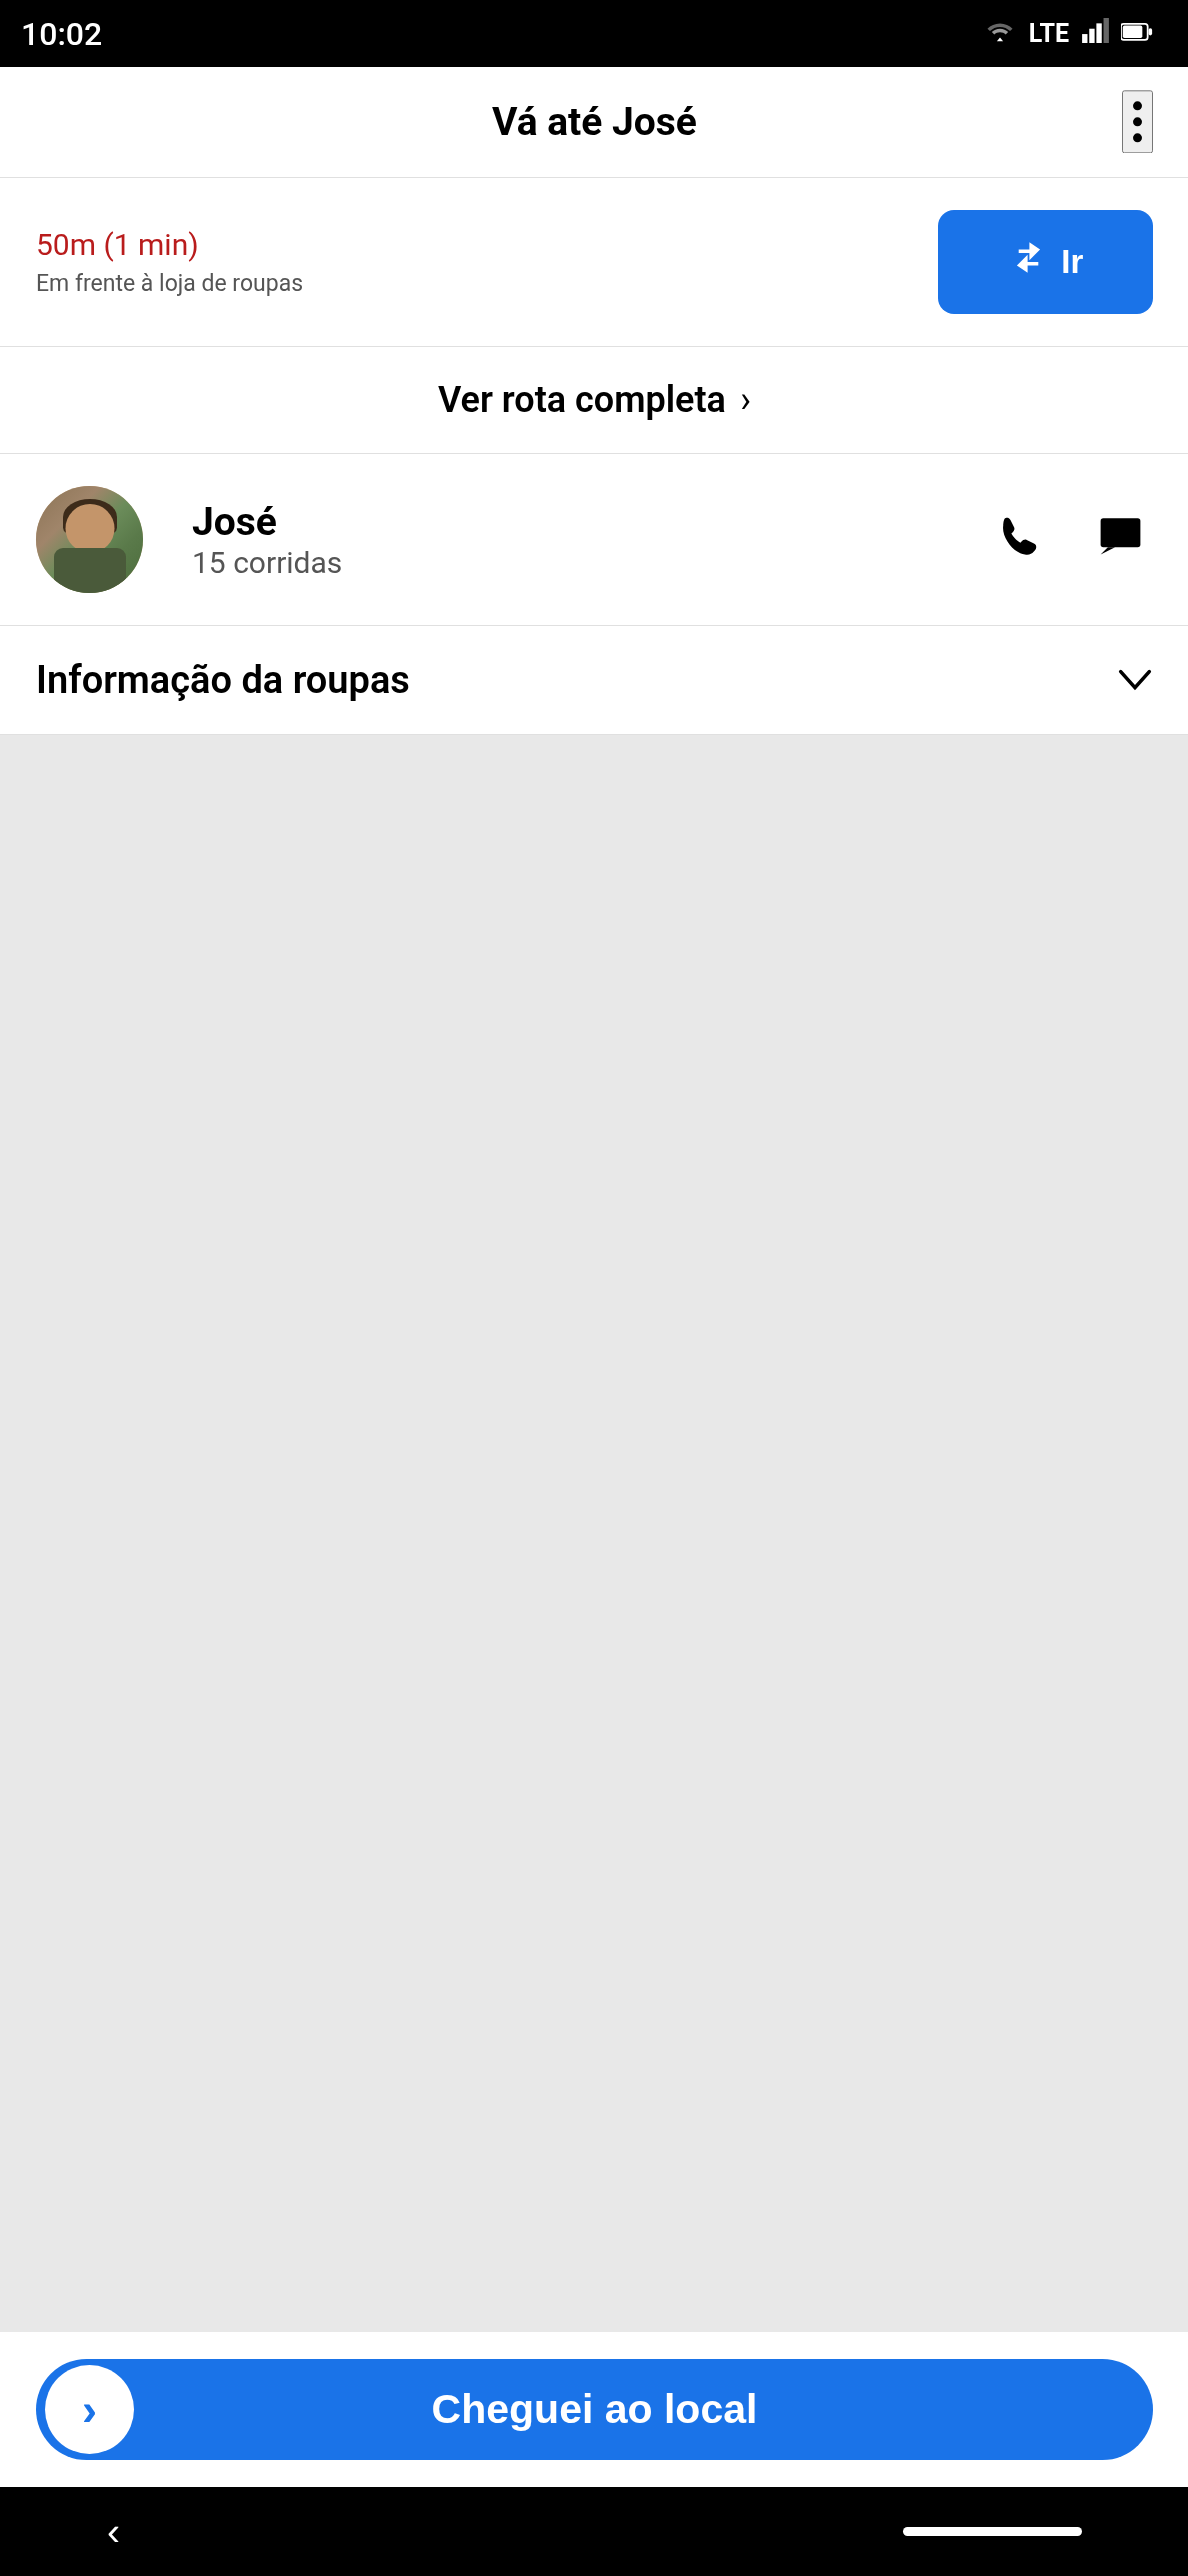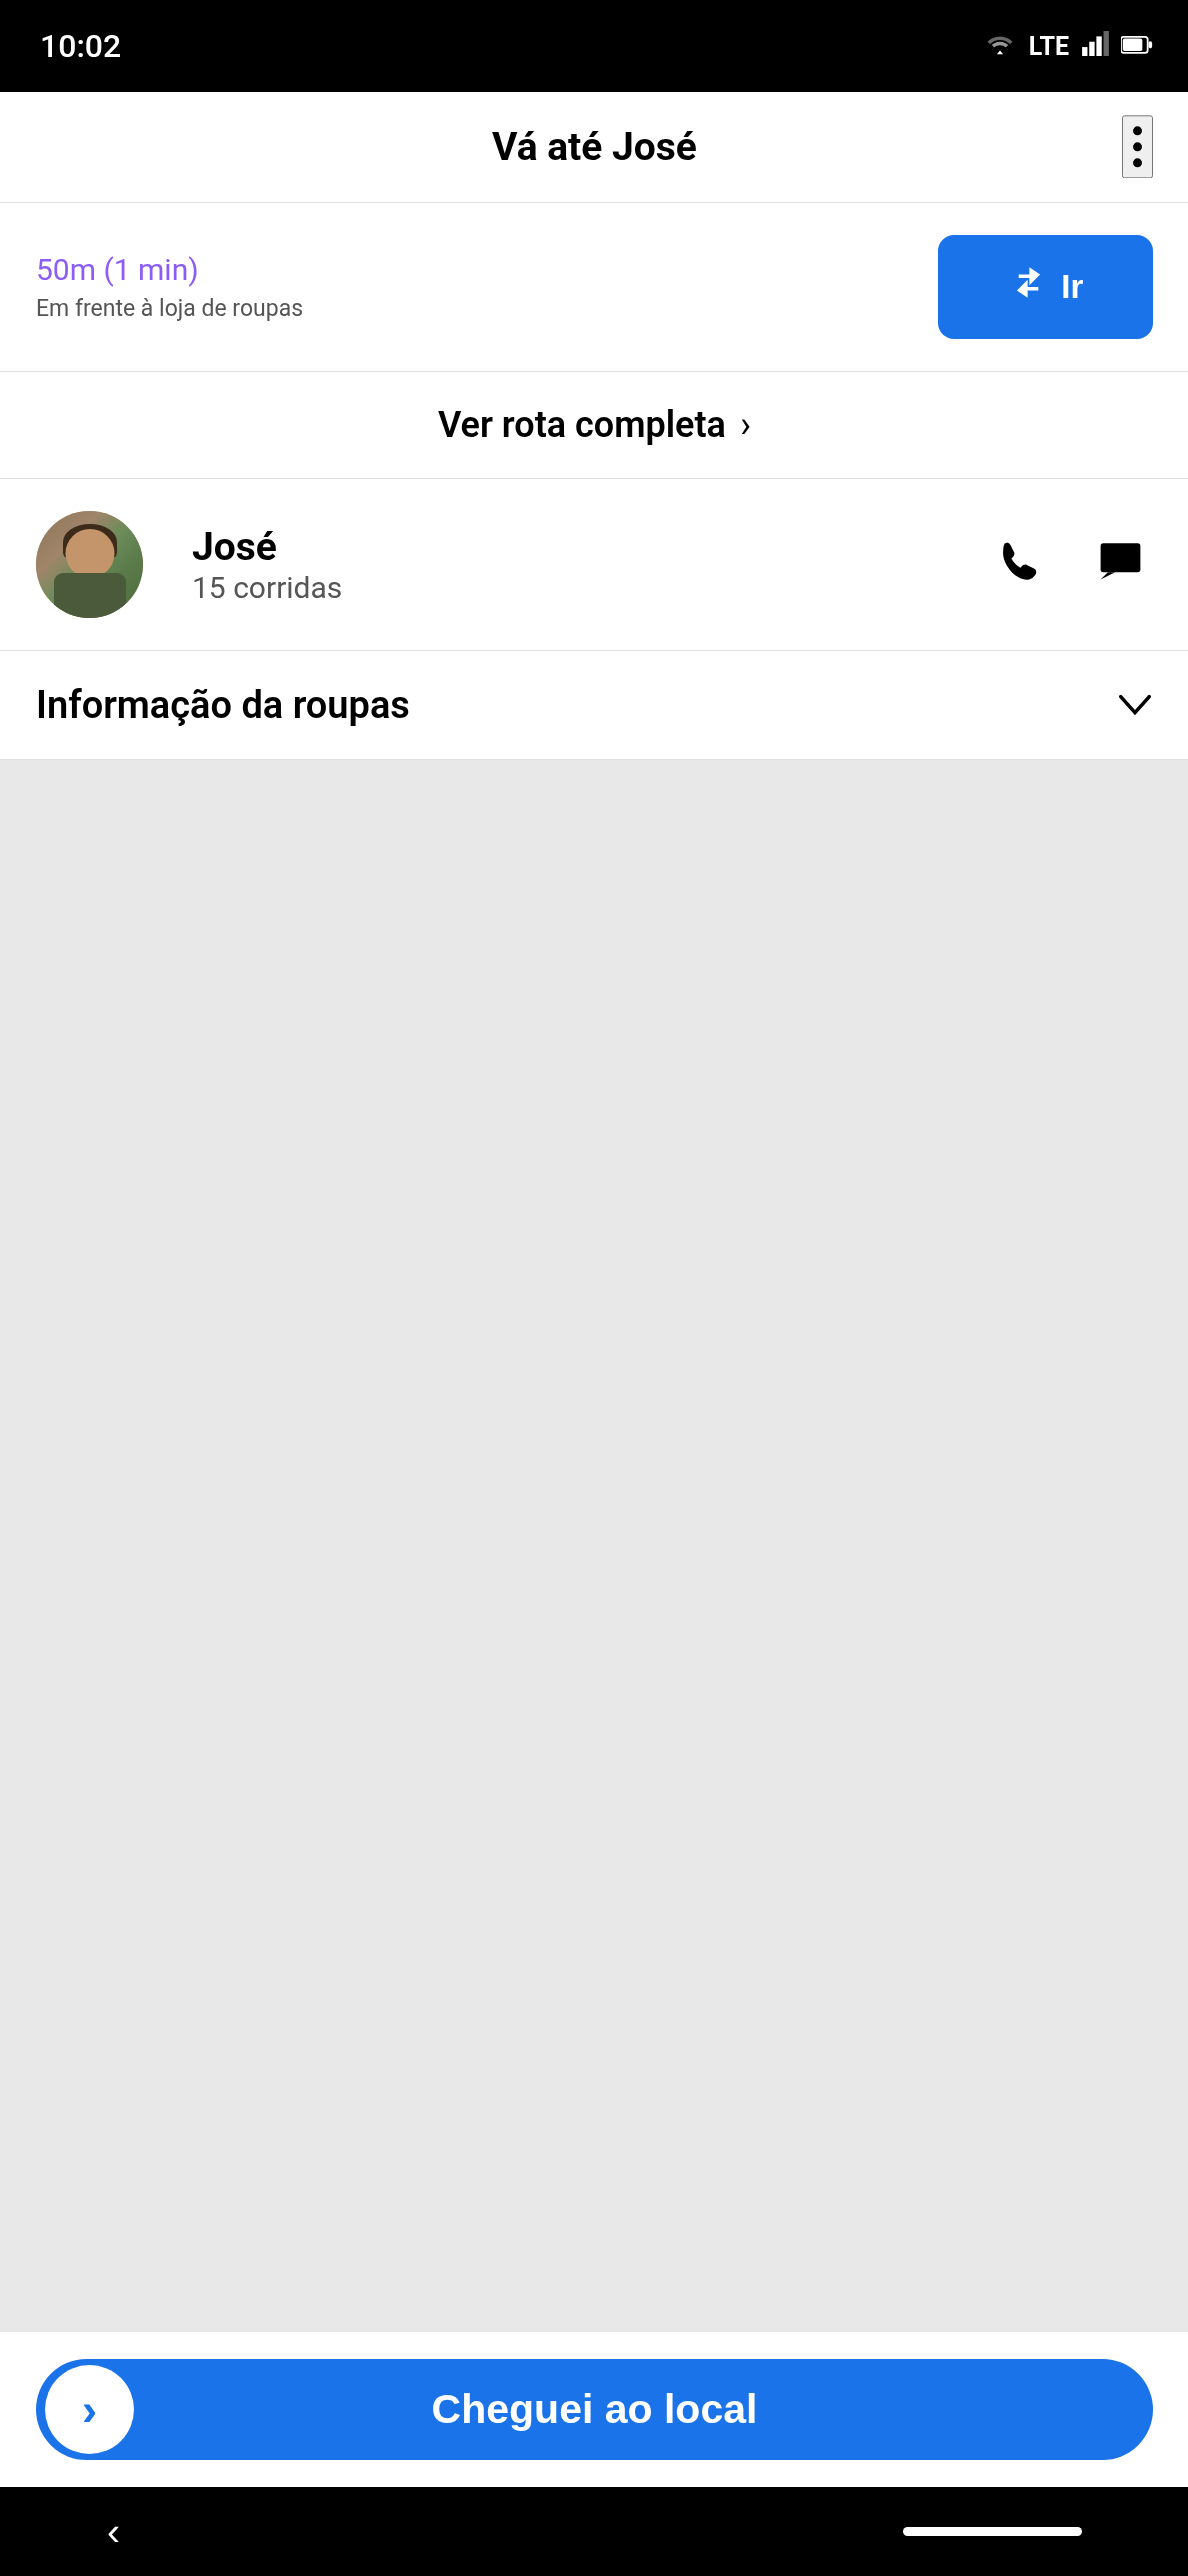--- a/index.html
+++ b/index.html
@@ -14,22 +14,22 @@
       flex-direction: column;
     }
 
     
     .status-bar {
       background: #000;
       color: #fff;
       display: flex;
       justify-content: space-between;
       align-items: center;
-      padding: 16px 36px 16px 40px;
-      height: 92px;
+      padding: 16px 36px 16px 21px;
+      height: 67px;
       flex-shrink: 0;
     }
 
     .status-time {
       font-size: 32px;
       font-weight: 500;
     }
 
     .status-icons {
       display: flex;
@@ -106,21 +106,21 @@
     }
 
     .nav-info {
       display: flex;
       flex-direction: column;
       gap: 7.2px;
     }
 
     .nav-time {
       font-size: 30px;
-      color: #8b5cf6;
+      color: #b91c1c;
     }
 
     .nav-address {
       font-size: 41px;
       font-weight: 700;
       color: #000;
     }
 
     .nav-note {
       font-size: 23px;

